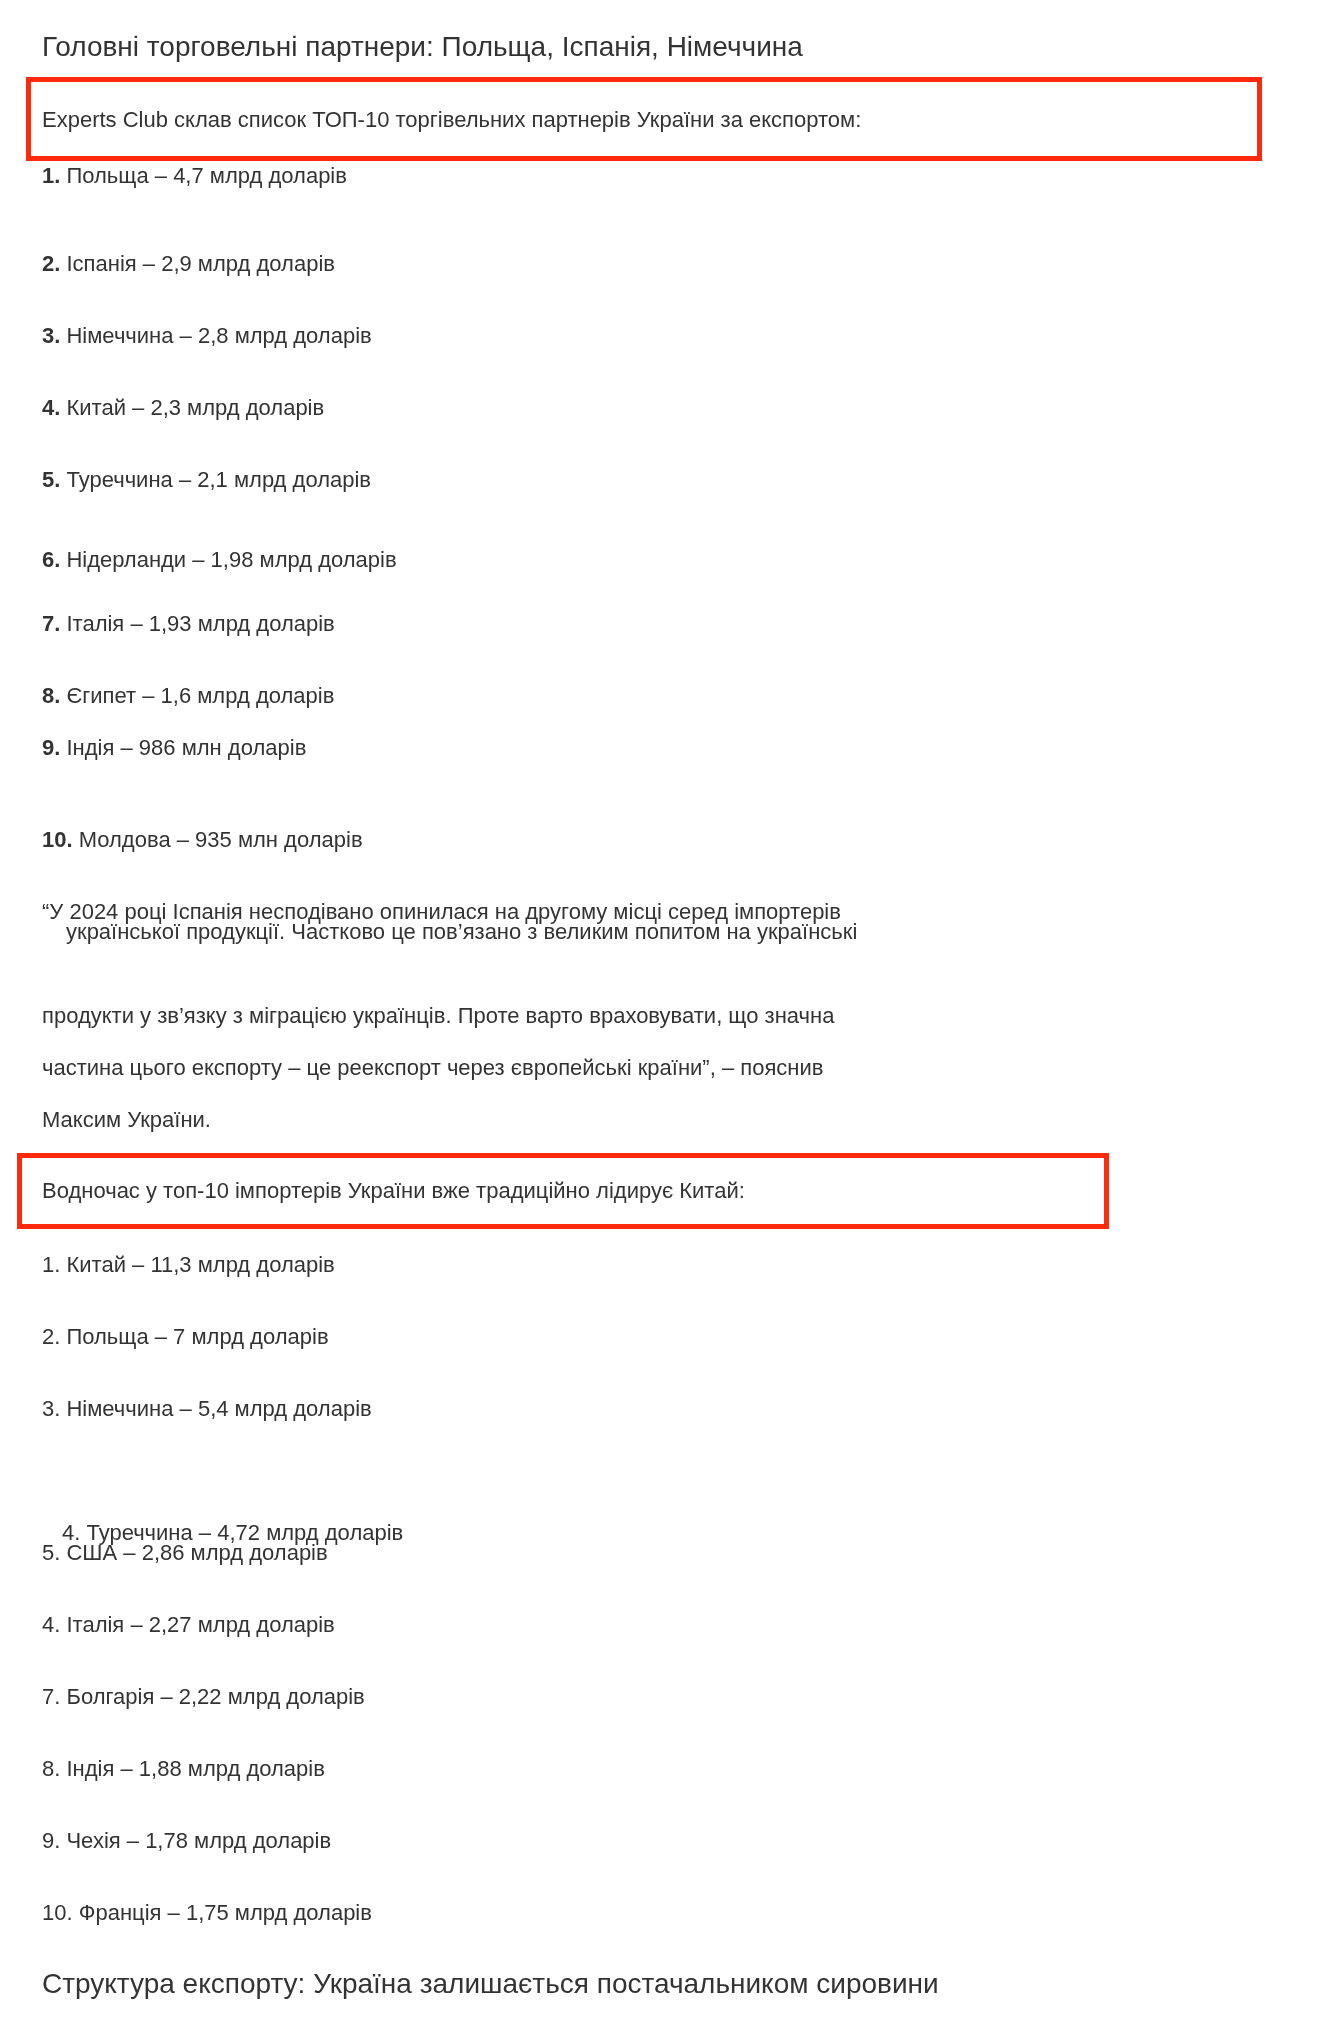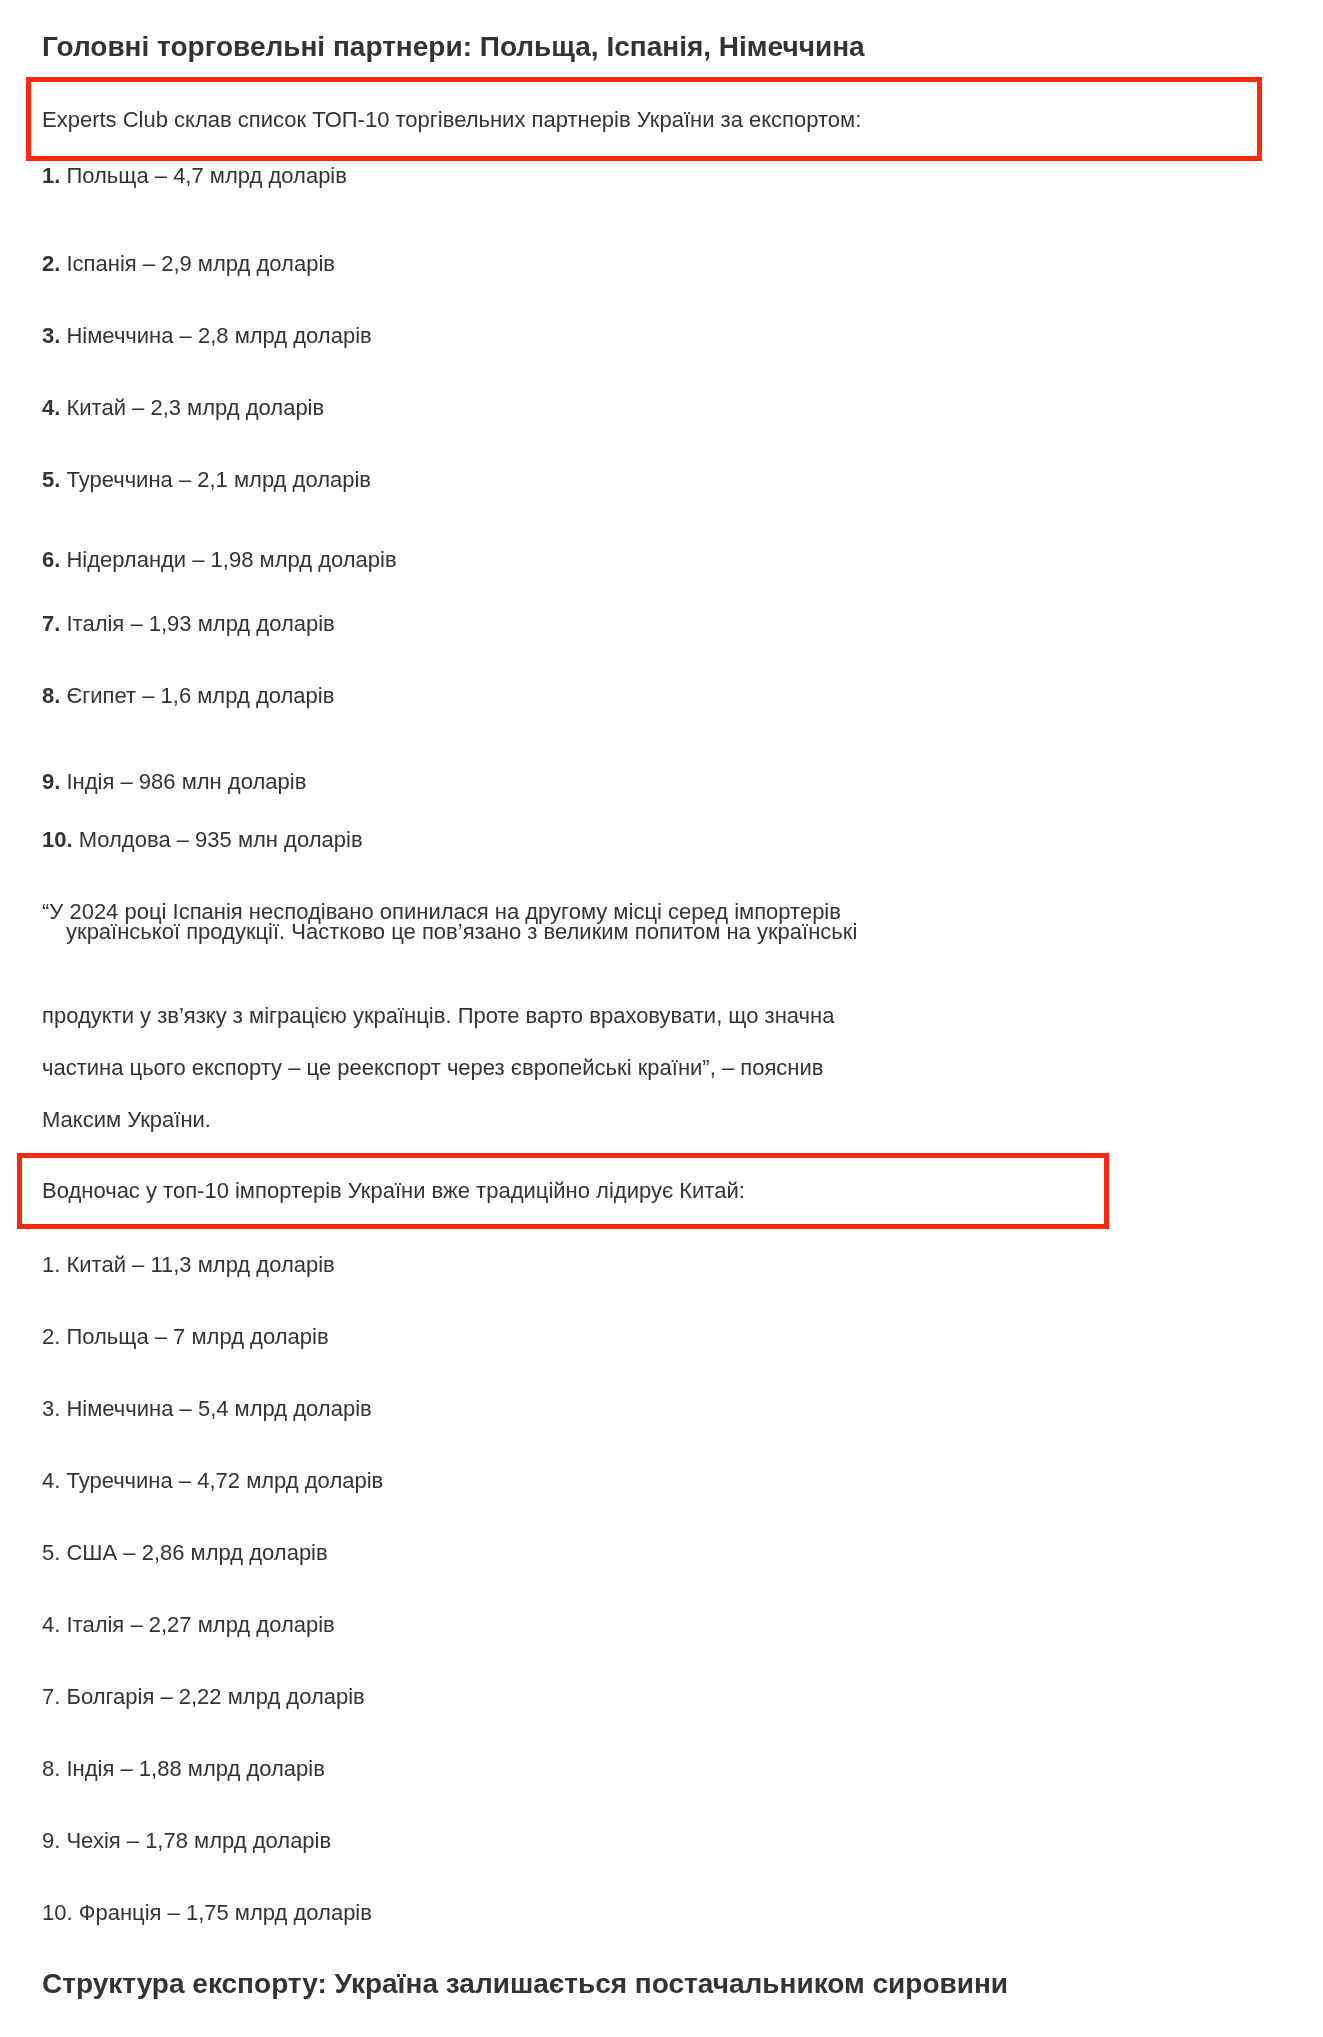--- a/index.html
+++ b/index.html
@@ -5,21 +5,21 @@
   html, body { margin: 0; padding: 0; background: #ffffff; }
   body {
     width: 1323px; height: 2037px; position: relative; overflow: hidden;
     font-family: "Liberation Sans", "DejaVu Sans", sans-serif;
     color: #333333;
   }
   .line {
     position: absolute; left: 42px; white-space: nowrap;
     font-size: 22px; line-height: 36px; height: 36px;
   }
-  .heading { font-weight: bold; font-size: 28px; }
+  .heading { font-weight: normal; font-size: 28px; }
   .num-bold { font-weight: bold; }
   .redbox {
     position: absolute; box-sizing: border-box;
     border: 5px solid #ff2a0c; background: transparent;
   }
 </style>
 </head>
 <body>
 
 <div class="line heading" style="top:29px;">Головні торговельні партнери: Польща, Іспанія, Німеччина</div>
@@ -29,40 +29,40 @@
 
 <div>
   <div class="line" style="top:158px;"><span class="num-bold">1.</span><span> Польща – 4,7 млрд доларів</span></div>
   <div class="line" style="top:246px;"><span class="num-bold">2.</span><span> Іспанія – 2,9 млрд доларів</span></div>
   <div class="line" style="top:318px;"><span class="num-bold">3.</span><span> Німеччина – 2,8 млрд доларів</span></div>
   <div class="line" style="top:390px;"><span class="num-bold">4.</span><span> Китай – 2,3 млрд доларів</span></div>
   <div class="line" style="top:462px;"><span class="num-bold">5.</span><span> Туреччина – 2,1 млрд доларів</span></div>
   <div class="line" style="top:542px;"><span class="num-bold">6.</span><span> Нідерланди – 1,98 млрд доларів</span></div>
   <div class="line" style="top:606px;"><span class="num-bold">7.</span><span> Італія – 1,93 млрд доларів</span></div>
   <div class="line" style="top:678px;"><span class="num-bold">8.</span><span> Єгипет – 1,6 млрд доларів</span></div>
-  <div class="line" style="top:764px;"><span class="num-bold">9.</span><span> Індія – 986 млн доларів</span></div>
+  <div class="line" style="top:730px;"><span class="num-bold">9.</span><span> Індія – 986 млн доларів</span></div>
   <div class="line" style="top:822px;"><span class="num-bold">10.</span><span> Молдова – 935 млн доларів</span></div>
 </div>
 
 <div>
   <div class="line" style="top:894px;">“У 2024 році Іспанія несподівано опинилася на другому місці серед імпортерів</div>
   <div class="line" style="top:914px;margin-left:24px;">української продукції. Частково це пов’язано з великим попитом на українські</div>
   <div class="line" style="top:998px;">продукти у зв’язку з міграцією українців. Проте варто враховувати, що значна</div>
   <div class="line" style="top:1050px;">частина цього експорту – це реекспорт через європейські країни”, – пояснив</div>
   <div class="line" style="top:1102px;">Максим України.</div>
 </div>
 
 <div class="redbox" style="left:17px; top:1153px; width:1092px; height:76px;"></div>
 <div class="line" id="import-intro" style="top:1173px;">Водночас у топ-10 імпортерів України вже традиційно лідирує Китай:</div>
 
 <div>
   <div class="line" style="top:1247px;">1. Китай – 11,3 млрд доларів</div>
   <div class="line" style="top:1319px;">2. Польща – 7 млрд доларів</div>
   <div class="line" style="top:1391px;">3. Німеччина – 5,4 млрд доларів</div>
-  <div class="line" style="top:1463px;">4. Туреччина – 4,72 млрд доларів</div>
+  <div class="line" style="top:1515px;margin-left:20px;">4. Туреччина – 4,72 млрд доларів</div>
   <div class="line" style="top:1535px;">5. США – 2,86 млрд доларів</div>
   <div class="line" style="top:1607px;">4. Італія – 2,27 млрд доларів</div>
   <div class="line" style="top:1679px;">7. Болгарія – 2,22 млрд доларів</div>
   <div class="line" style="top:1751px;">8. Індія – 1,88 млрд доларів</div>
   <div class="line" style="top:1823px;">9. Чехія – 1,78 млрд доларів</div>
   <div class="line" style="top:1895px;">10. Франція – 1,75 млрд доларів</div>
 </div>
 
 <div class="line heading" style="top:1966px;">Структура експорту: Україна залишається постачальником сировини</div>
 

